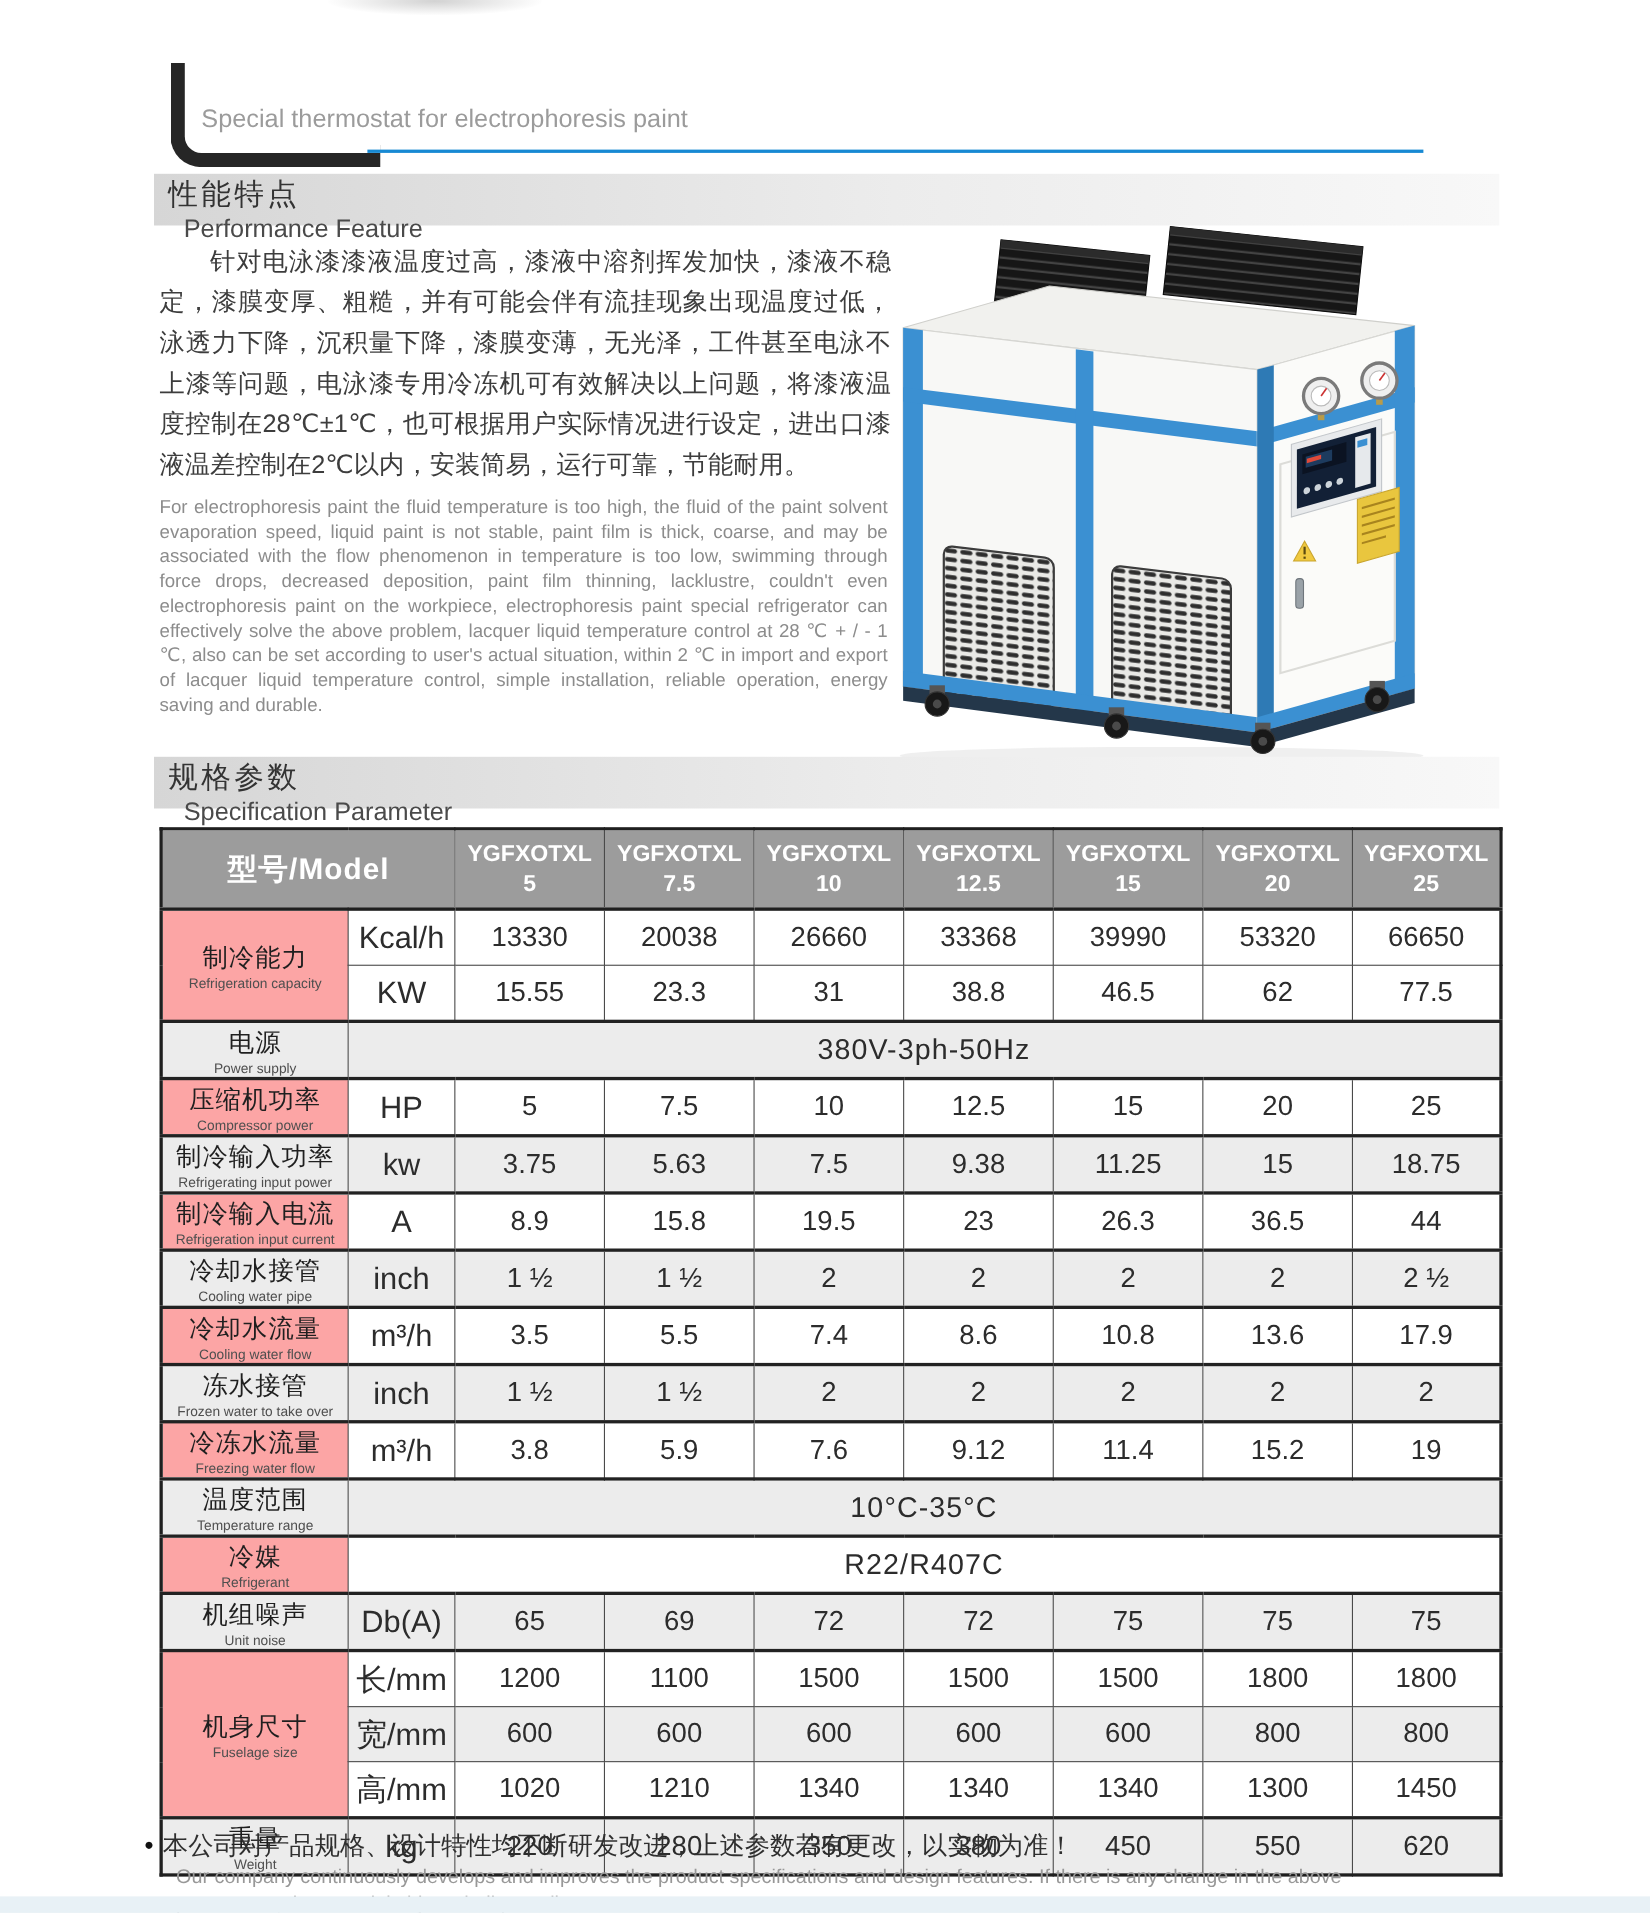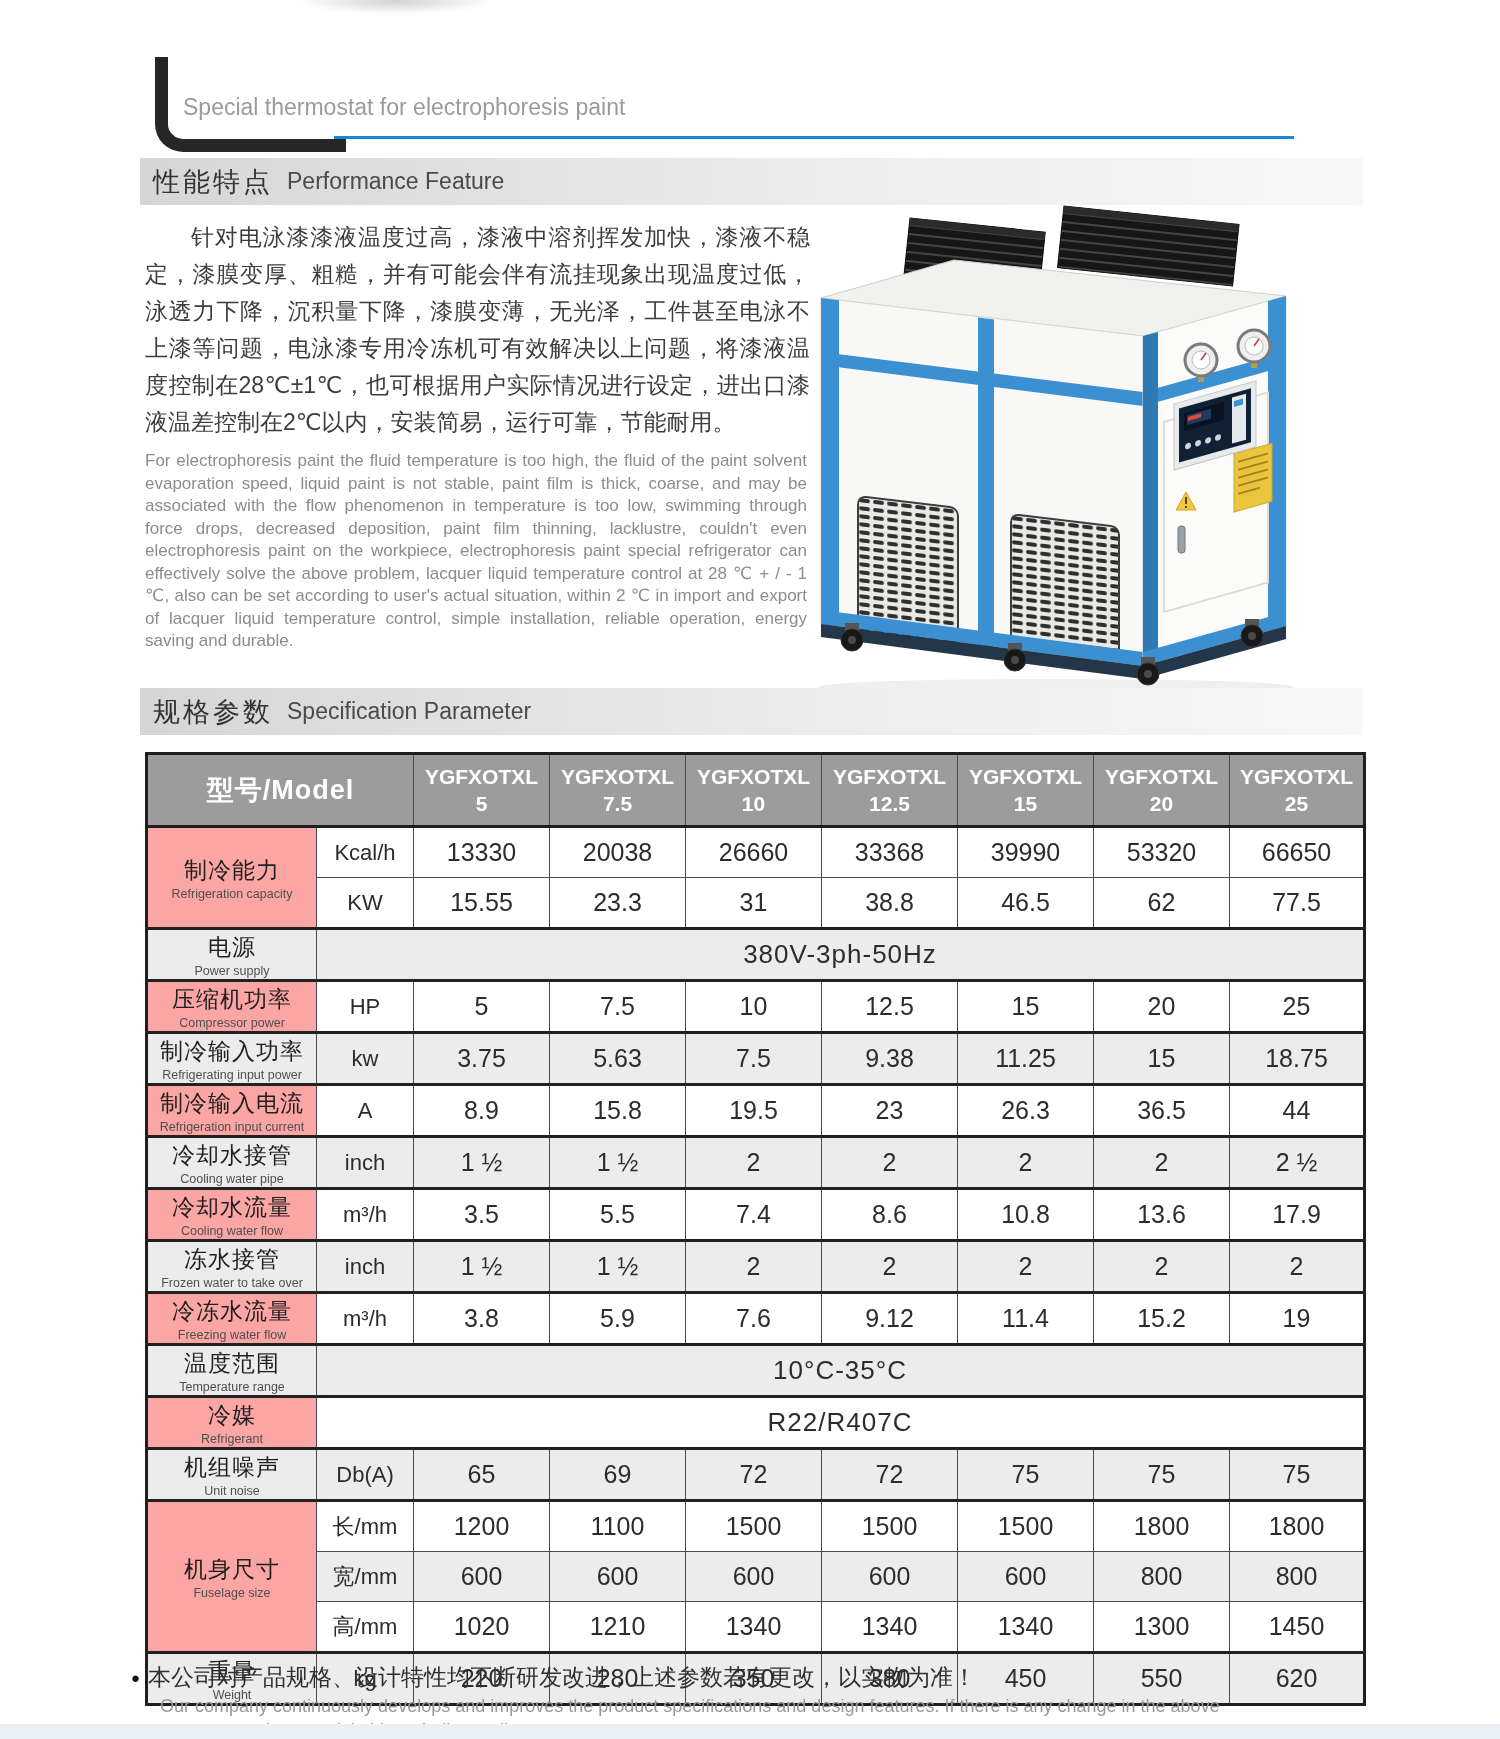--- a/index.html
+++ b/index.html
@@ -15,21 +15,21 @@
            border-left:13px solid #262626;border-bottom:13px solid #262626;
            border-bottom-left-radius:28px;}
   .title-cn{position:absolute;left:181px;top:46px;font-size:41px;font-weight:bold;
             color:#1789d3;letter-spacing:2px;white-space:nowrap;}
   .title-en{position:absolute;left:183px;top:94px;font-size:23px;color:#9b9b9b;white-space:nowrap;}
   .blue-line{position:absolute;left:334px;top:136px;width:960px;height:3px;background:#1789d3;}
 
   
   .section-bar{position:absolute;left:140px;width:1223px;height:47px;box-sizing:border-box;
                background:linear-gradient(to right,#d6d6d6,#ececec 55%,#f8f8f8);
-               display:flex;align-items:center;padding-left:13px;}
+               display:flex;align-items:flex-start;padding-left:13px;flex-direction:column;}
   .bar-cn{font-size:27px;color:#333333;letter-spacing:3px;}
   .bar-en{font-size:23px;color:#4a4a4a;margin-left:14px;}
   .bar-performance{top:158px;}
   .bar-specification{top:688px;}
 
   
   .para-cn{position:absolute;left:145px;top:219px;width:665px;font-size:23px;line-height:37px;
            color:#3d3d3d;text-align:justify;text-indent:2em;margin:0;}
   .para-en{position:absolute;left:145px;top:450px;width:662px;font-size:17px;line-height:22.5px;
            color:#8c8c8c;text-align:justify;margin:0;}
@@ -45,21 +45,21 @@
   #spec-table thead th{background:#9c9c9c;color:#ffffff;height:70px;border-bottom:3px solid #1f1f1f;}
   #spec-table th.model-label{font-size:27px;font-weight:bold;letter-spacing:1px;}
   #spec-table th.model-cell .mc-line{font-size:21px;font-weight:bold;line-height:1.3;}
   #spec-table tbody td{height:49px;font-size:25px;color:#2c2c2c;}
   #spec-table tr.group-start td{border-top:3px solid #222222;}
   #spec-table tr.shade td{background:#ececec;}
   #spec-table tr.shade td.label-cell{background:#ececec;}
   #spec-table td.label-cell{background:#fca5a5;}
   #spec-table td.label-cell .lc-cn{font-size:23px;color:#1f1f1f;letter-spacing:1px;}
   #spec-table td.label-cell .lc-en{font-size:12.5px;color:#4f4f4f;margin-top:1px;}
-  #spec-table td.unit-cell{font-size:22px;}
+  #spec-table td.unit-cell{font-size:28px;}
   #spec-table td.merged-cell{font-size:26px;letter-spacing:1px;}
 
   
   .footnote-cn{position:absolute;left:131px;top:1662px;width:1240px;font-size:23px;color:#2f2f2f;
                display:flex;align-items:center;}
   .footnote-bullet{font-size:15px;margin-right:8px;color:#111111;}
   .footnote-en{position:absolute;left:160px;top:1694px;width:1160px;font-size:18px;line-height:24px;
                color:#989898;text-align:left;margin:0;}
   .bottom-strip{position:absolute;left:0;bottom:0;width:100%;height:15px;background:#e8f1f6;}
 </style>

